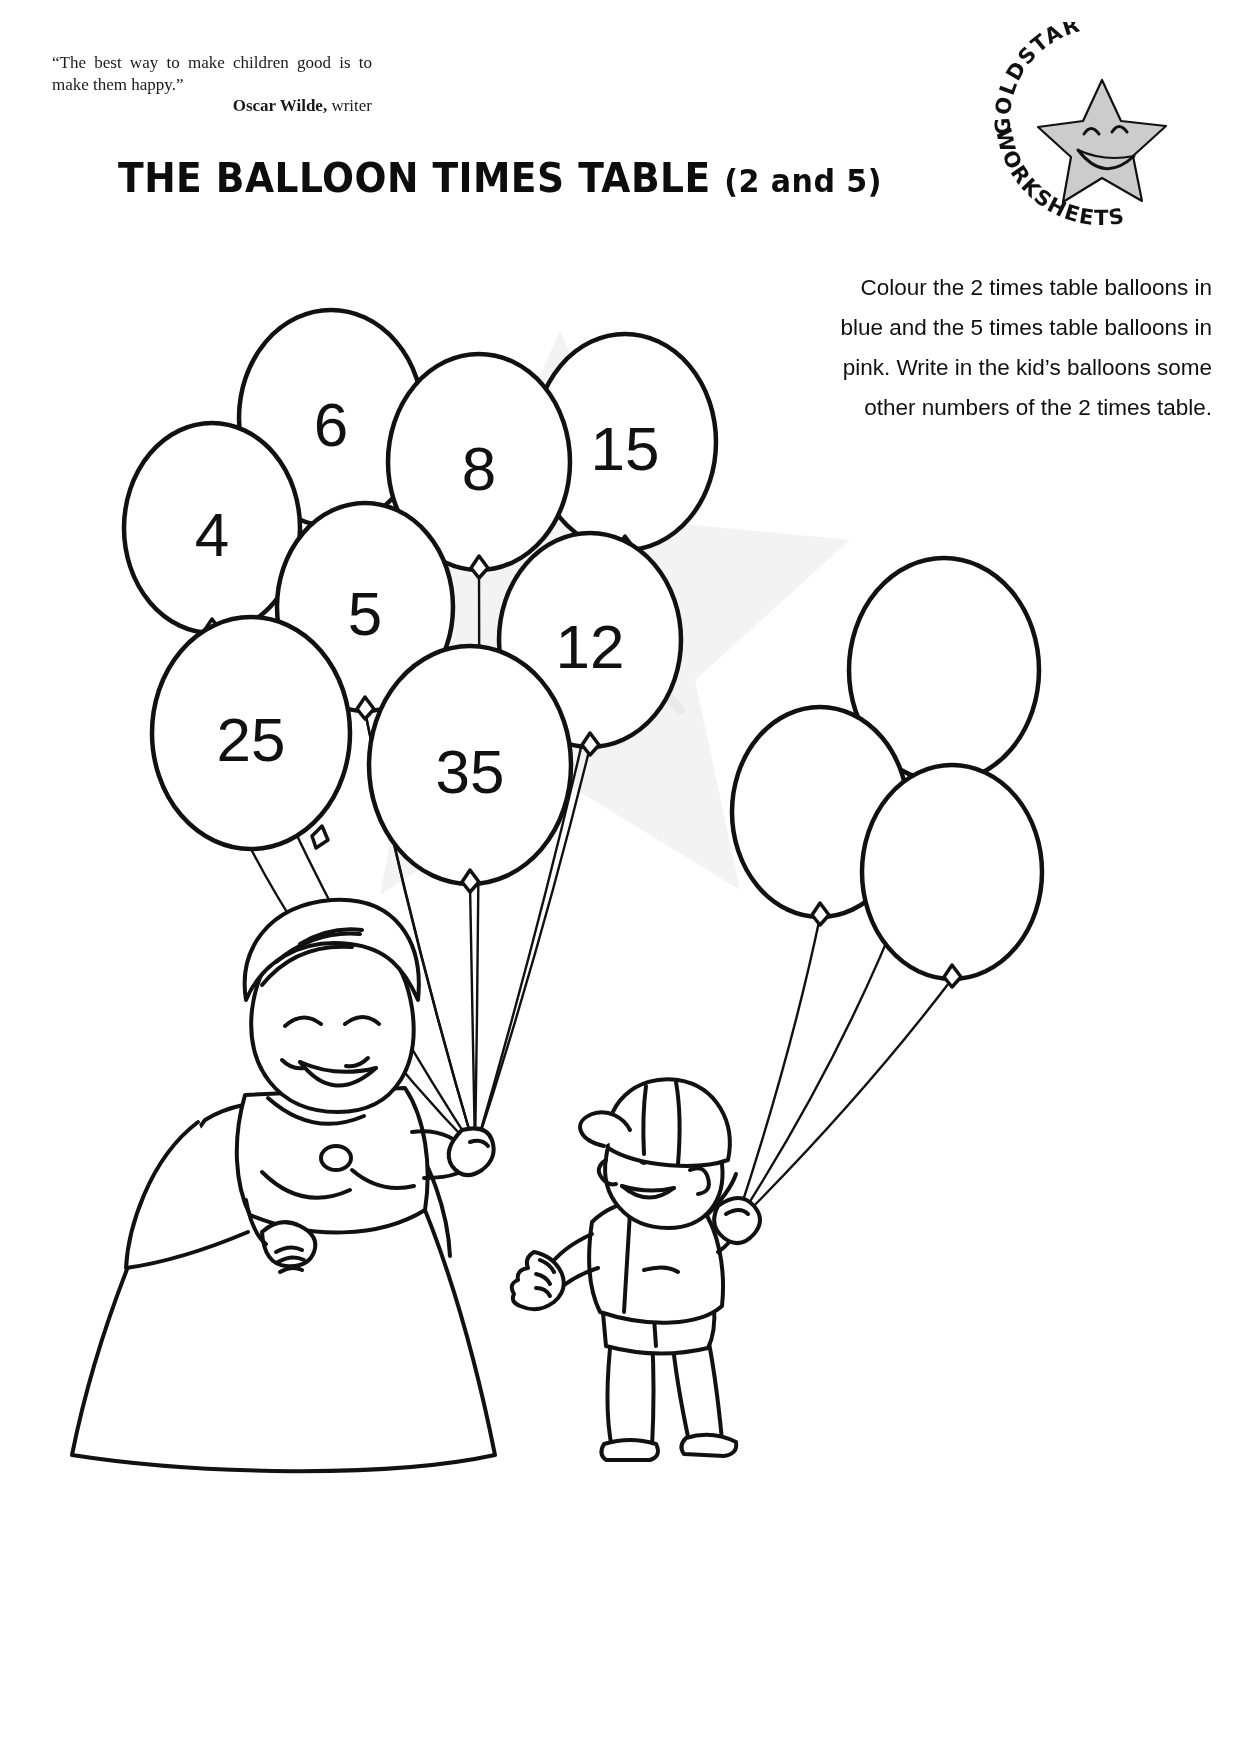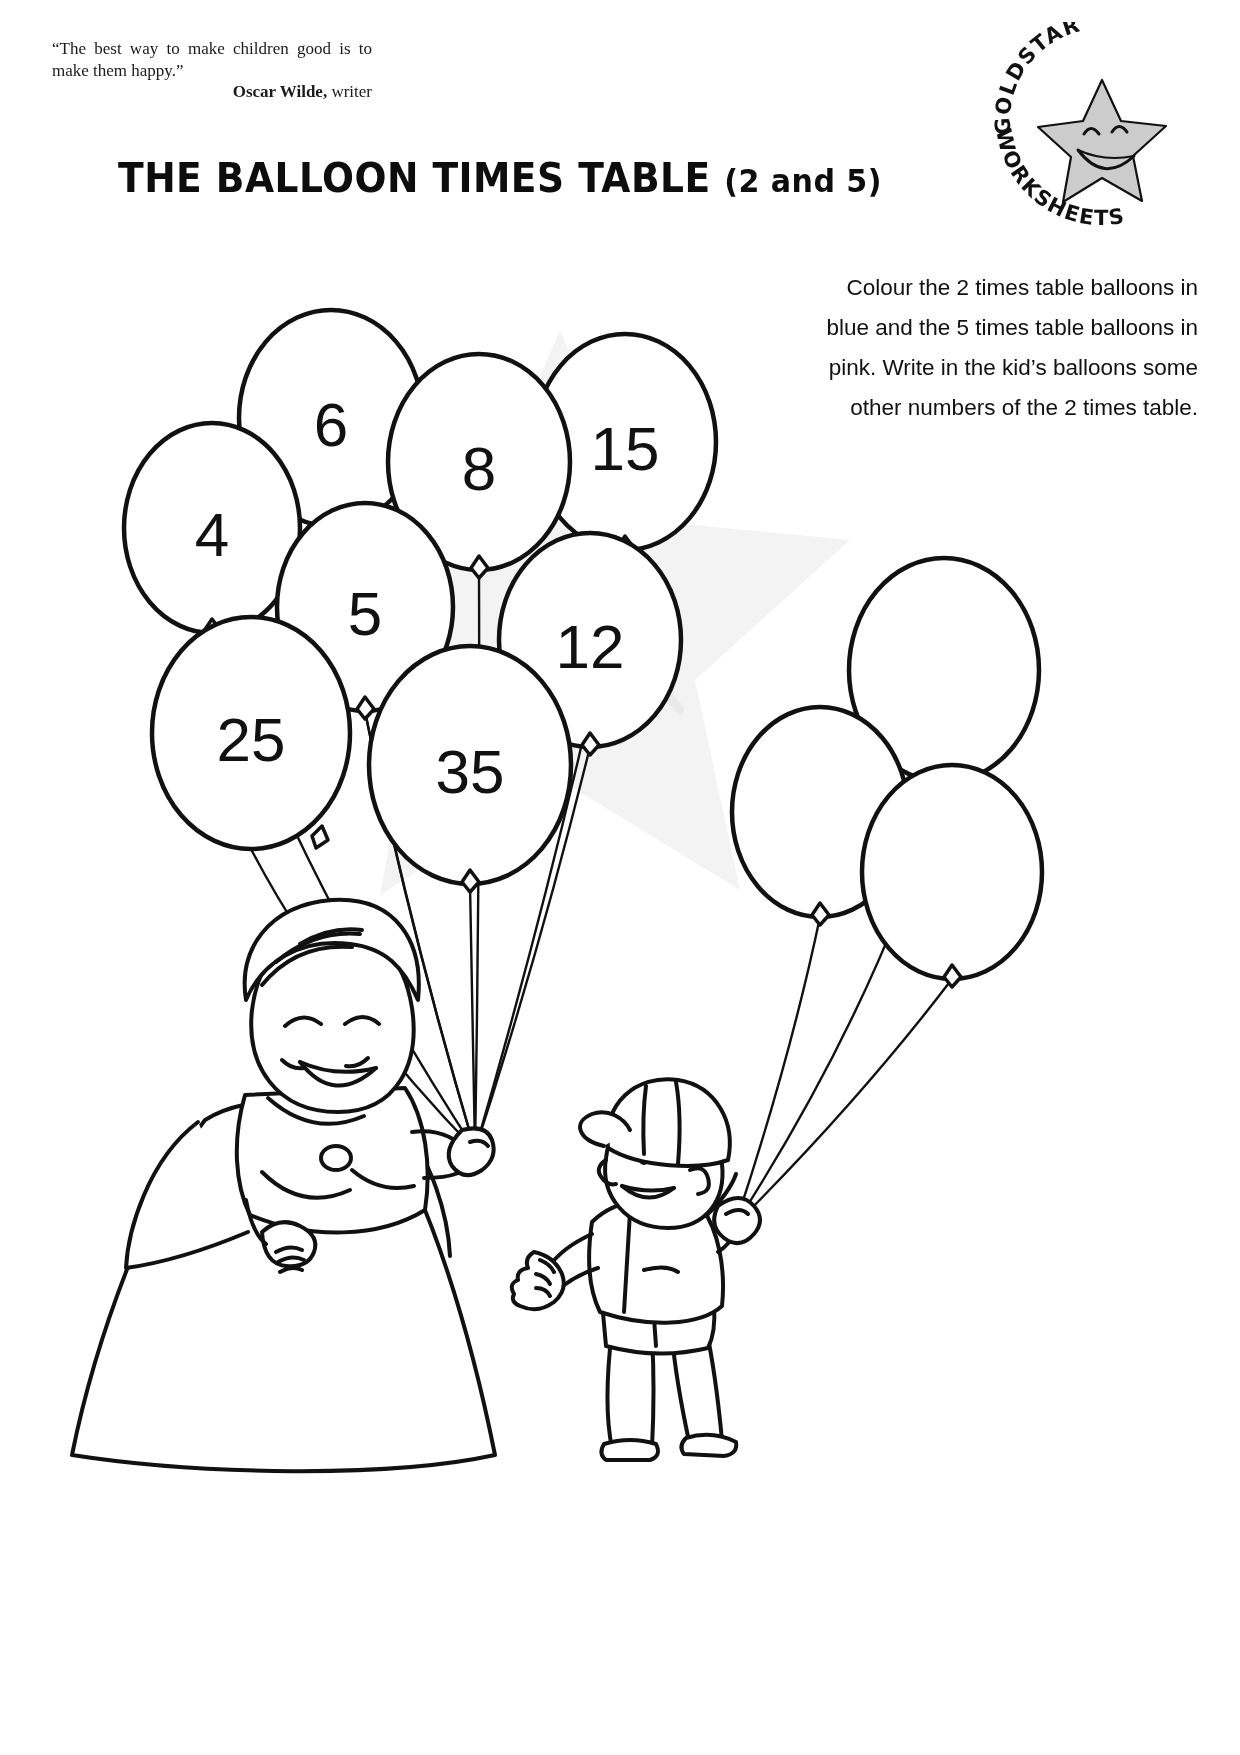--- a/index.html
+++ b/index.html
@@ -13,21 +13,21 @@
     position: relative;
     font-family: "Liberation Sans", sans-serif;
     color: #111111;
     overflow: hidden;
   }
 
   
   .quote-block {
     position: absolute;
     left: 52px;
-    top: 38px;
+    top: 52px;
     width: 320px;
   }
   .quote-text {
     font-family: "Liberation Serif", serif;
     font-size: 17px;
     line-height: 1.28;
     text-align: justify;
     color: #1a1a1a;
   }
   .quote-attrib {
@@ -63,21 +63,21 @@
     transform: scaleX(0.94);
     color: #0d0d0d;
   }
   .title .sub {
     font-size: 32px;
   }
 
   
   .instructions {
     position: absolute;
-    right: 42px;
+    right: 28px;
     top: 268px;
     width: 390px;
     text-align: right;
     font-size: 22.5px;
     line-height: 1.78;
     color: #111111;
   }
 
   
   .stage {

